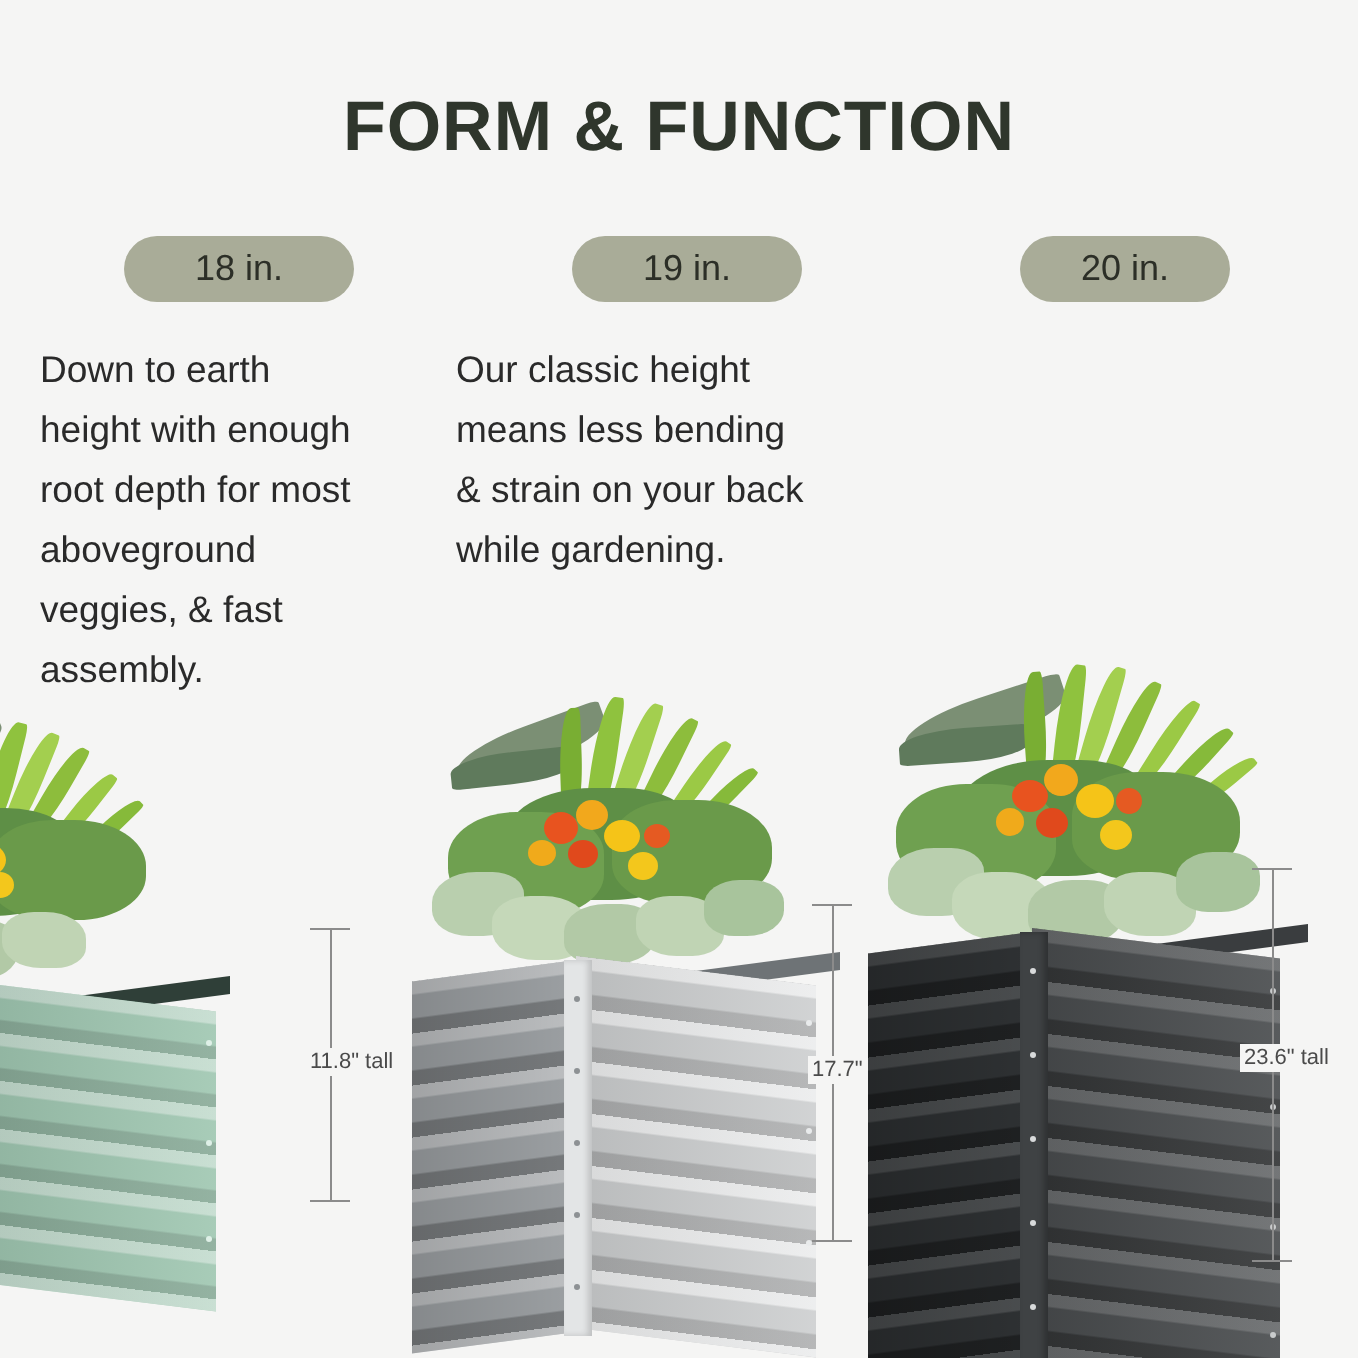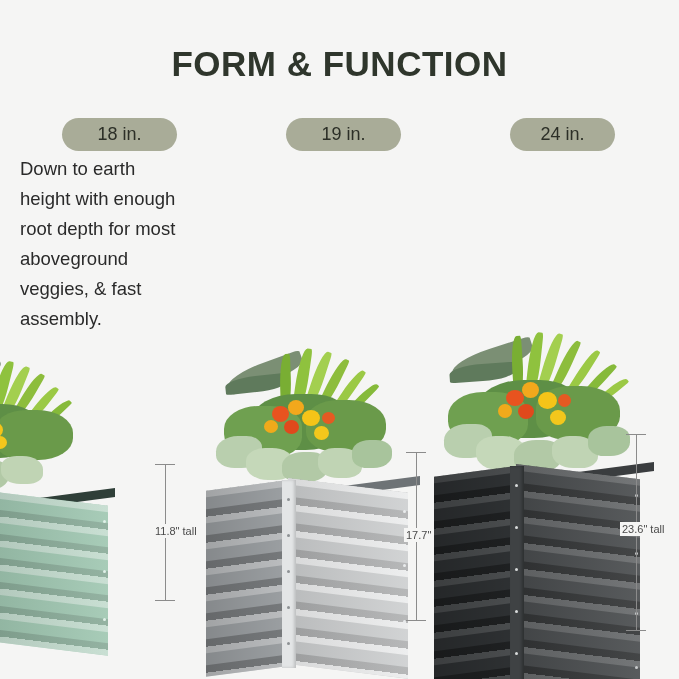--- a/index.html
+++ b/index.html
@@ -37,21 +37,21 @@
     height:33px;
     border-radius:17px;
     text-align:center;
     padding:0 6px;
   }
   .badge-0{width:103px;margin-left:42px;}
   .badge-1{width:103px;margin-left:58px;}
   .badge-2{width:93px;margin-left:58px;}
 
   .body-text{
-    margin-top:3px;
+    margin-top:19px;
     font-size:18.5px;
     line-height:30px;
     color:#2a2a2a;
     white-space:pre-line;
   }
 
   
   .stage{position:absolute;left:0;top:330px;width:679px;height:349px;}
 
   .planter{position:absolute;}
@@ -94,24 +94,28 @@
     <div class="body-text">Down to earth
 height with enough
 root depth for most
 aboveground
 veggies, &amp; fast
 assembly.</div>
   </div>
 
   <div class="col col-1">
     <div class="badge badge-1">19 in.</div>
+    <div class="body-text">Our classic height
+means less bending
+&amp; strain on your back
+while gardening.</div>
   </div>
 
   <div class="col col-2">
-    <div class="badge badge-2">24 in.</div>
+    <div class="badge badge-2">20 in.</div>
   </div>
 
   <div class="stage">
 
     <div class="planter" id="p0" style="left:-60px;top:30px;width:240px;height:330px;">
 
       <div class="foliage" style="left:-55px;top:0px;width:230px;height:145px;">
 
         <div class="leaf" style="left:48px;top:6px;width:74px;height:20px;background:#7b8f74;transform:rotate(-22deg);"></div>
 

